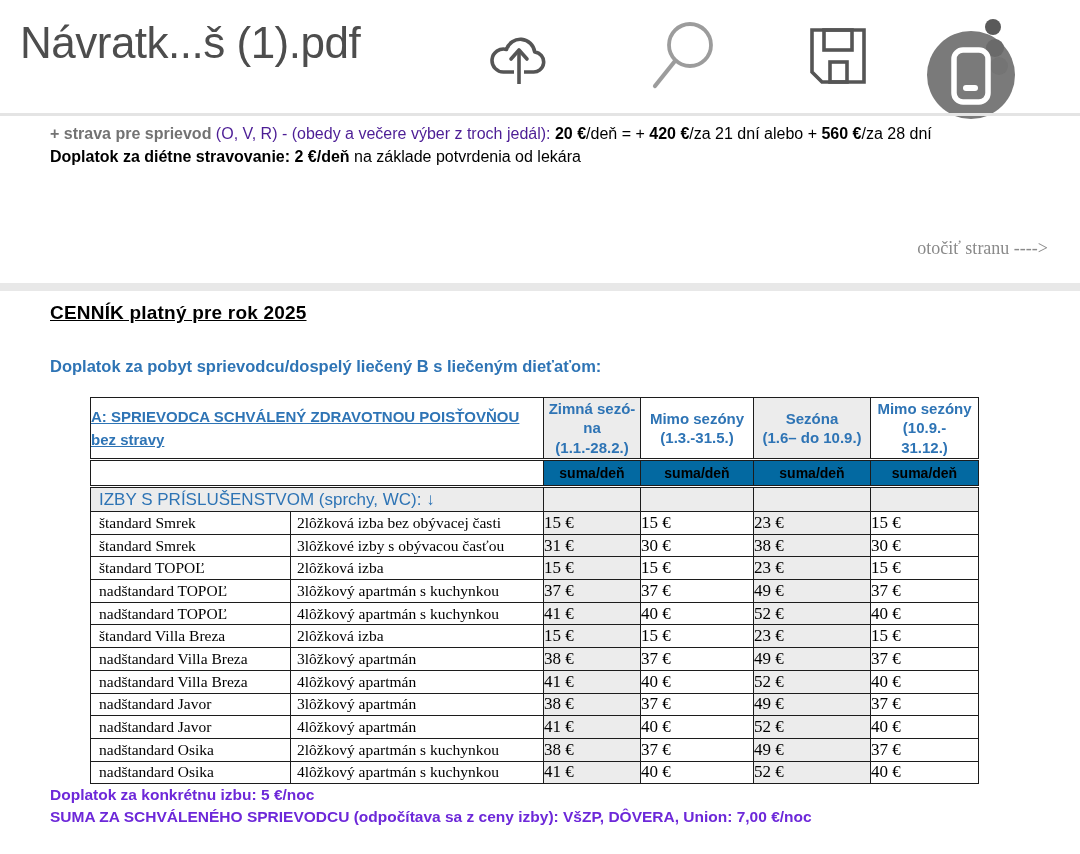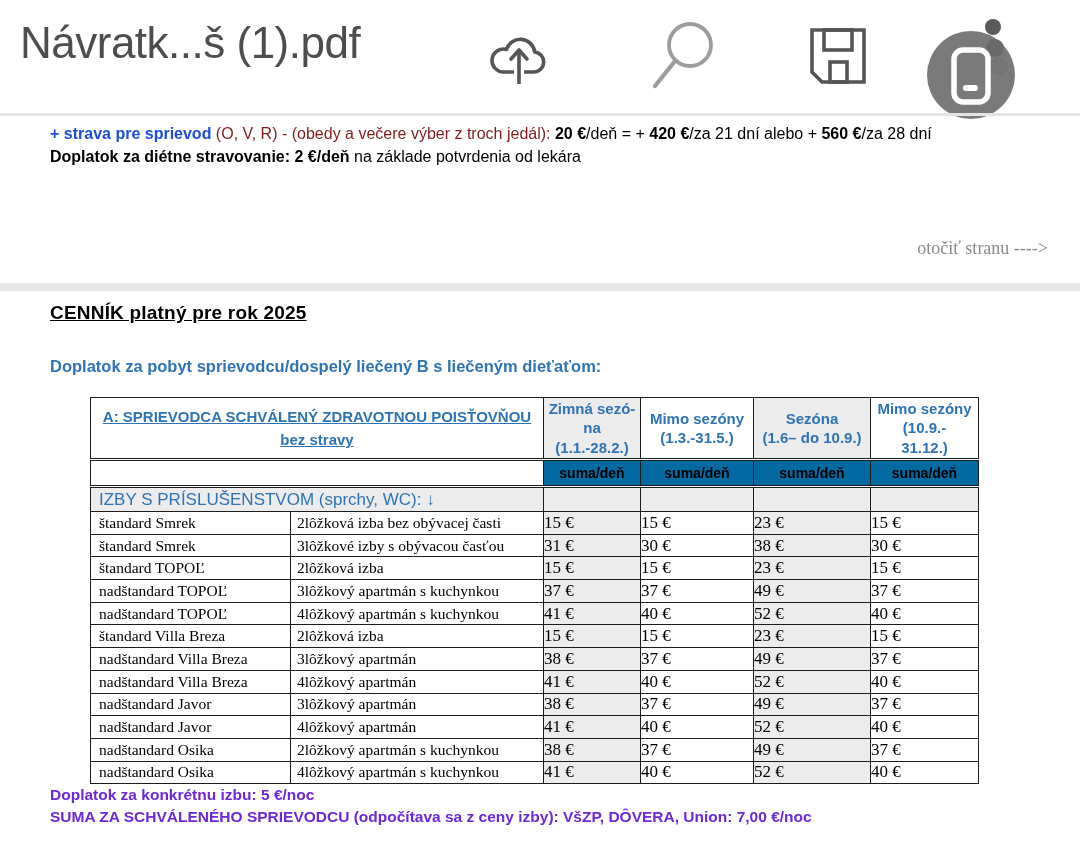--- a/index.html
+++ b/index.html
@@ -12,22 +12,22 @@
   .toolbar{position:absolute;left:0;top:0;width:1080px;height:107px;background:#ffffff;}
   .toolbar-divider{position:absolute;left:0;top:113px;width:1080px;height:3px;background:#e4e4e4;}
   .doc-title{
     position:absolute;left:20px;top:12px;font-size:44px;line-height:62px;
     color:#4d4d4d;letter-spacing:-0.5px;white-space:nowrap;
   }
   .tb-icon{position:absolute;}
   .phone-button{position:absolute;left:920px;top:8px;width:120px;height:118px;}
   
   .body-text{position:absolute;left:50px;font-size:16px;line-height:23px;color:#000;white-space:nowrap;}
-  .seg-bb{color:#1d4ed8;font-weight:bold;}
-  .seg-b{color:#7f1d1d;margin-top:32px;}
+  .seg-bb{color:#737373;font-weight:bold;}
+  .seg-b{color:#4c1d95;margin-top:32px;}
   .seg-kb{color:#000;font-weight:bold;}
   .seg-k{color:#000;}
   .turn-page{
     position:absolute;right:32px;top:238px;font-family:"Liberation Serif",serif;
     font-size:18px;color:#8a8a8a;white-space:nowrap;
   }
   .page-separator{position:absolute;left:0;top:283px;width:1080px;height:8px;background:#e8e8e8;}
   
   .cennik-heading{
     position:absolute;left:50px;top:302px;font-size:19px;font-weight:bold;color:#000;
@@ -37,21 +37,21 @@
     position:absolute;left:50px;top:357px;font-size:16.5px;font-weight:bold;color:#2e74b5;white-space:nowrap;
   }
   
   .price-table{
     position:absolute;left:90px;top:397px;width:888px;border-collapse:collapse;table-layout:fixed;
   }
   .price-table td{border:1.5px solid #1c1c1c;padding:0;vertical-align:middle;overflow:hidden;}
   .price-table .hdr-row td{border-bottom:3px double #1c1c1c;}
   .price-table .suma-row td{border-bottom:3px double #1c1c1c;}
   td.corner-hdr{
-    height:60px;text-align:center;font-size:15px;font-weight:bold;color:#2e74b5;
+    height:60px;font-size:15px;font-weight:bold;color:#2e74b5;
     line-height:1.55;background:#fff;
   }
   td.corner-hdr .u{text-decoration:underline;}
   td.season-hdr{
     text-align:center;font-size:15px;font-weight:bold;color:#2e74b5;line-height:1.3;background:#fff;
   }
   td.shaded{background:#ececec;}
   .suma-row td{height:24px;text-align:center;font-size:14px;font-weight:bold;color:#000;}
   .suma-row td.blank{background:#fff;}
   .suma-row td.sum{background:#0369a1;}

